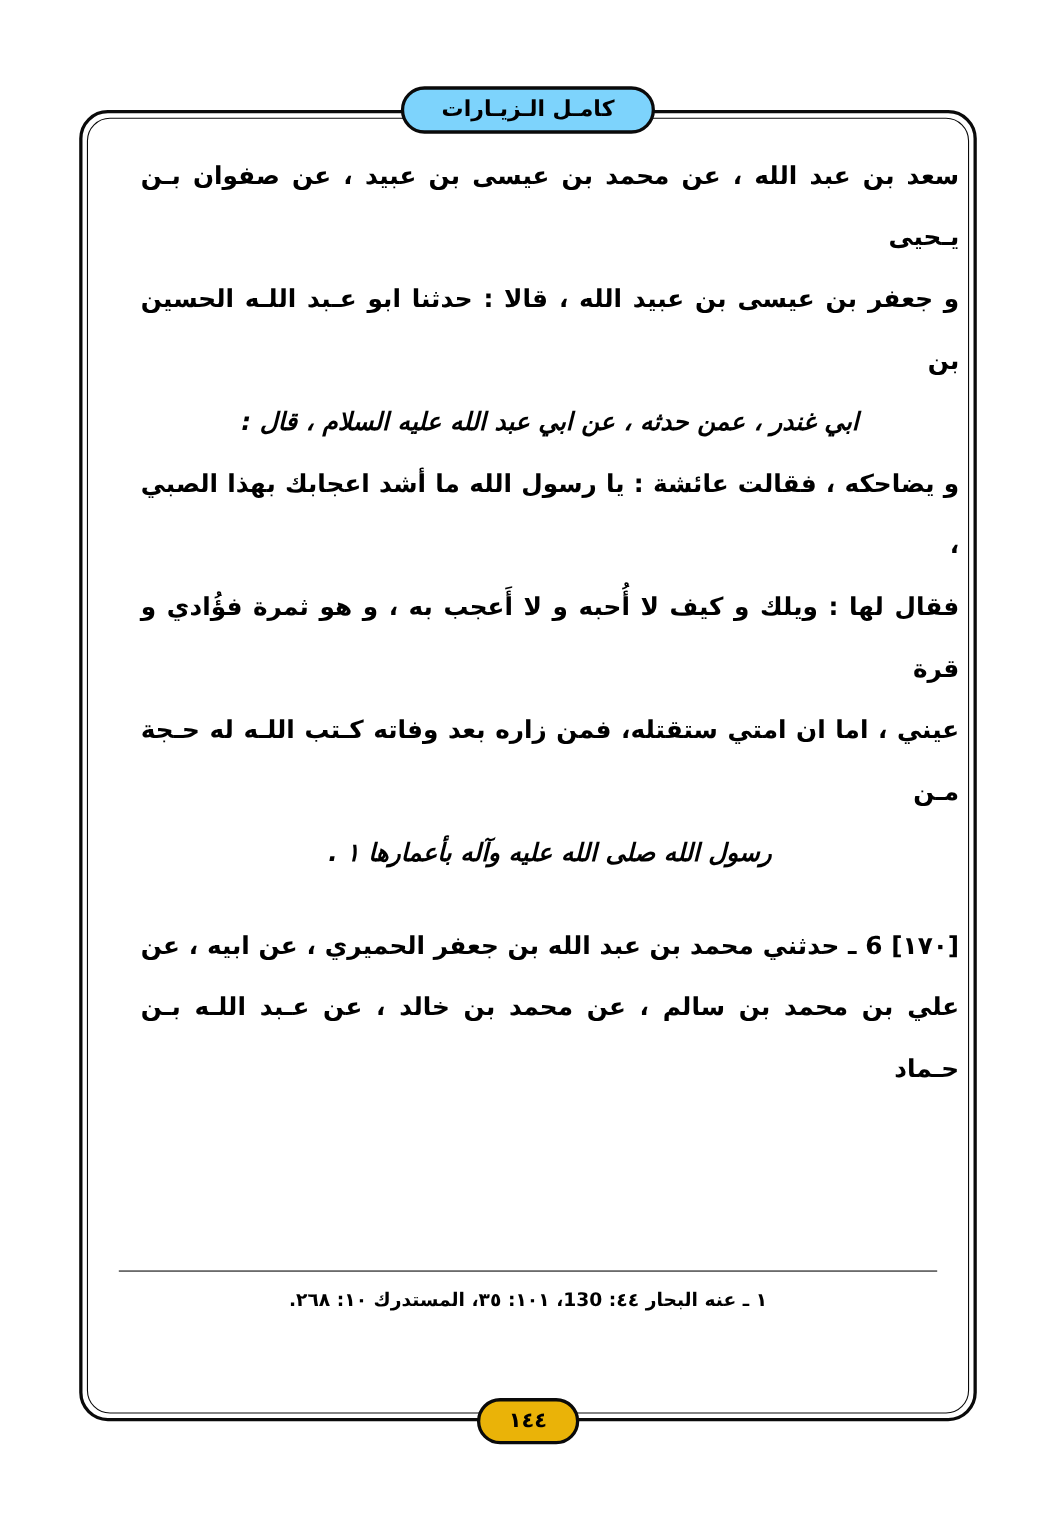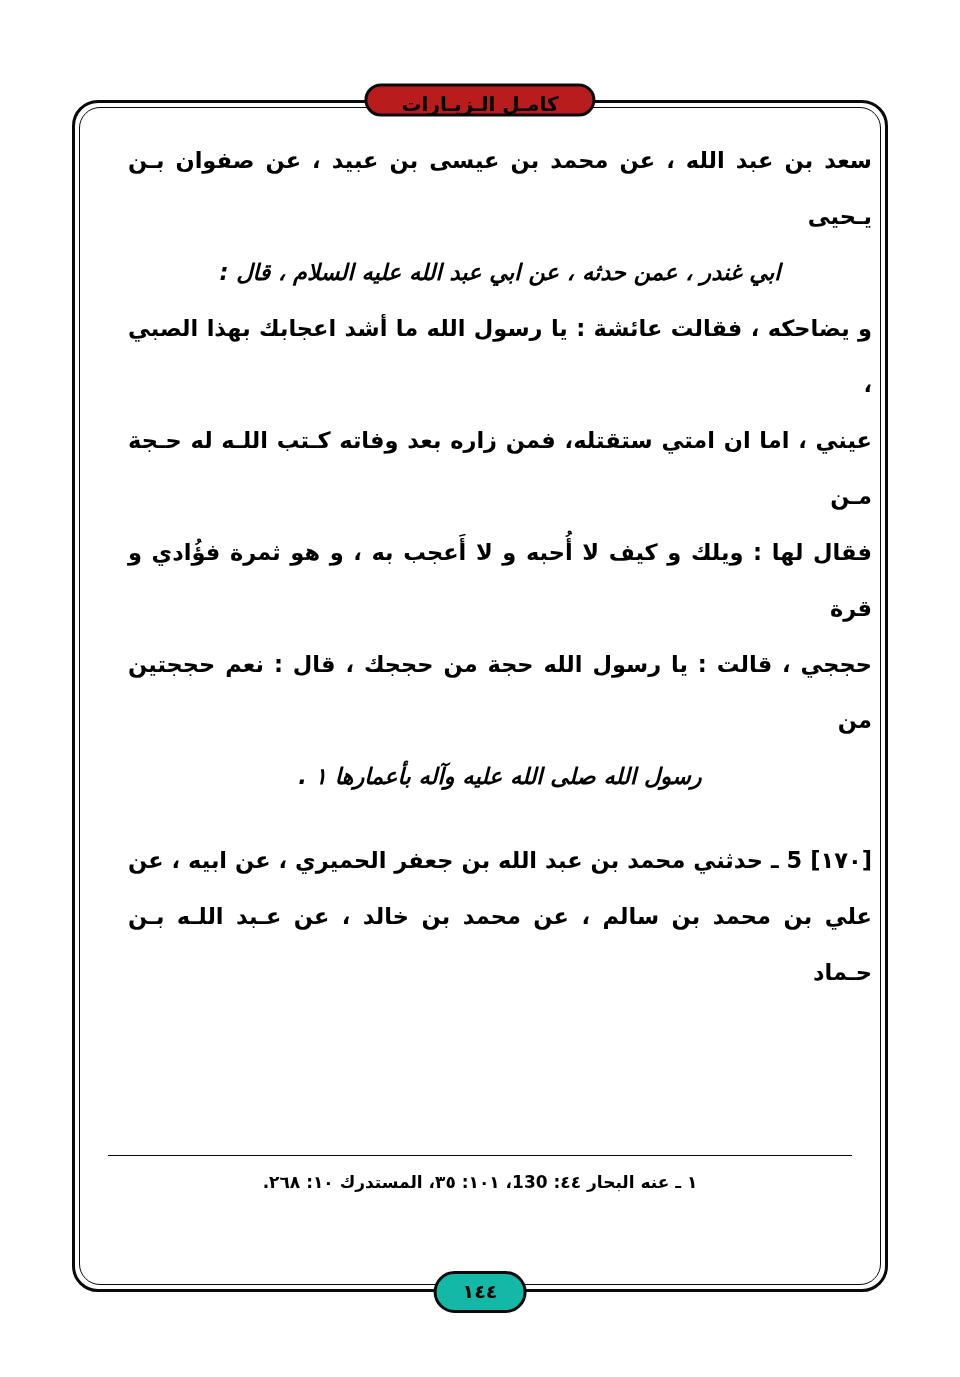--- a/index.html
+++ b/index.html
@@ -46,42 +46,42 @@
     box-sizing: border-box;
     pointer-events: none;
   }
 
   
   .header-capsule {
     position: absolute;
     left: 50%;
     top: 100px;
     transform: translate(-50%, -50%);
-    background: #b91c1c;
+    background: #7dd3fc;
     border: 3.2px solid #0a0a0a;
     border-radius: 999px;
-    padding: 7px 34px 0 34px;
+    padding: 7px 34px 10px 34px;
     z-index: 6;
     white-space: nowrap;
   }
   .header-capsule .title-text {
     font-size: 20px;
     font-weight: 700;
     letter-spacing: 1px;
     line-height: 1;
     display: block;
   }
 
   
   .folio-capsule {
     position: absolute;
     left: 50%;
     top: 1292px;
     transform: translate(-50%, -50%);
-    background: #14b8a6;
+    background: #eab308;
     border: 3.2px solid #0a0a0a;
     border-radius: 999px;
     padding: 8px 26px 9px 26px;
     z-index: 6;
     white-space: nowrap;
   }
   .folio-capsule .folio-text {
     font-size: 19px;
     font-weight: 700;
     line-height: 1;
@@ -146,35 +146,35 @@
   </div>
 
   <div class="header-capsule">
     <span class="title-text">كامـل الـزيـارات</span>
   </div>
 
   <div class="text-column">
 
     <div>
       <p class="para">سعد بن عبد الله ، عن محمد بن عيسى بن عبيد ، عن صفوان بـن يـحيى</p>
+      <p class="para">و جعفر بن عيسى بن عبيد الله ، قالا : حدثنا ابو عـبد اللـه الحسين بن</p>
       <p class="para natural-last">ابي غندر ، عمن حدثه ، عن ابي عبد الله ﻋﻠﻴﻪ ﺍﻟﺴﻼﻡ ، قال :</p>
     </div>
 
     <div>
       <p class="para">و يضاحكه ، فقالت عائشة : يا رسول الله ما أشد اعجابك بهذا الصبي ،</p>
+      <p class="para">فقال لها : ويلك و كيف لا أُحبه و لا أَعجب به ، و هو ثمرة فؤُادي و قرة</p>
       <p class="para">عيني ، اما ان امتي ستقتله، فمن زاره بعد وفاته كـتب اللـه له حـجة مـن</p>
-      <p class="para">فقال لها : ويلك و كيف لا أُحبه و لا أَعجب به ، و هو ثمرة فؤُادي و قرة</p>
-      <p class="para">حججي ، قالت : يا رسول الله حجة من حججك ، قال : نعم حججتين من</p>
       <p class="para natural-last">رسول الله ﺻﻠﻰ ﺍﻟﻠﻪ ﻋﻠﻴﻪ ﻭﺁﻟﻪ بأعمارها ١ .</p>
     </div>
 
     <div class="block-gap"></div>
 
     <div>
-      <p class="para">[١٧٠] 5 ـ حدثني محمد بن عبد الله بن جعفر الحميري ، عن ابيه ، عن</p>
+      <p class="para">[١٧٠] 6 ـ حدثني محمد بن عبد الله بن جعفر الحميري ، عن ابيه ، عن</p>
       <p class="para">علي بن محمد بن سالم ، عن محمد بن خالد ، عن عـبد اللـه بـن حـماد</p>
 
     </div>
 
   </div>
 
   <div class="footnote-zone">
     <div class="footnote-rule"></div>
     <p class="footnote-line">١ ـ عنه البحار ٤٤: 130، ١٠١: ٣٥، المستدرك ١٠: ٢٦٨.</p>
   </div>

